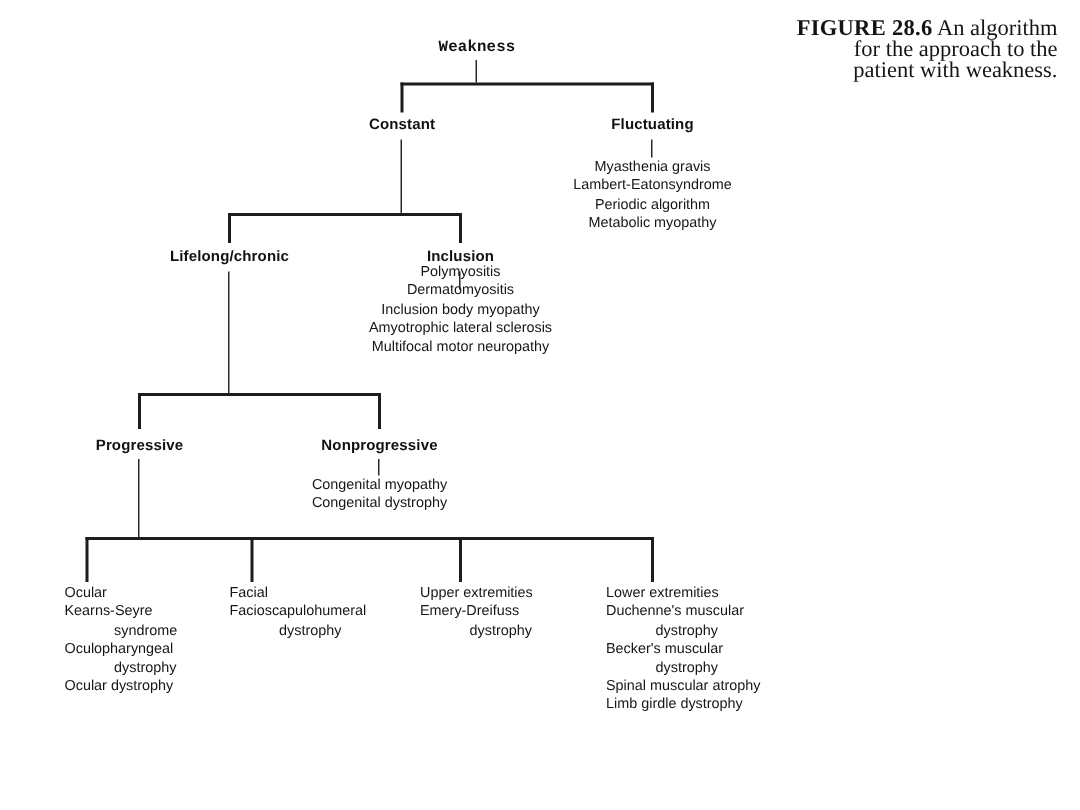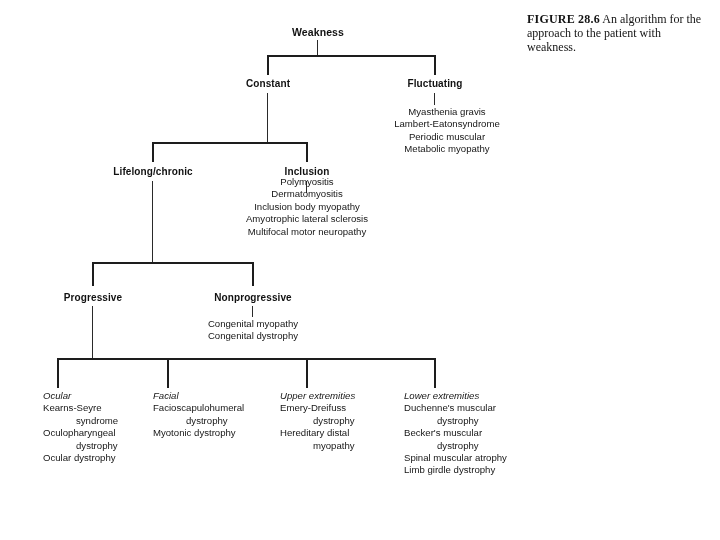--- a/index.html
+++ b/index.html
@@ -17,42 +17,42 @@
     color: #1a1a1a;
   }
 
   
   .caption {
     position: absolute;
     left: 527px;
     top: 12px;
     width: 178px;
     font-family: "Liberation Serif", serif;
-    font-size: 12px;
+    font-size: 15px;
     line-height: 14px;
     color: #141414;
-    text-align: left;
+    text-align: right;
   }
   .caption .cap-label {
     font-weight: bold;
     font-variant: small-caps;
     letter-spacing: .2px;
   }
 
   
   .node {
     position: absolute;
     font-size: 10px;
     font-weight: bold;
     color: #111111;
     white-space: nowrap;
     transform: translateX(-50%);
     letter-spacing: .1px;
   }
-  .node.root { font-size: 10.5px; }
+  .node.root { font-size: 10.5px; font-family: Liberation Mono, monospace; }
 
   
   .list-center {
     position: absolute;
     transform: translateX(-50%);
     text-align: center;
     font-size: 9.6px;
     line-height: 12.4px;
     color: #161616;
     white-space: nowrap;
@@ -60,21 +60,20 @@
 
   
   .col {
     position: absolute;
     font-size: 9.6px;
     line-height: 12.4px;
     color: #161616;
     width: 132px;
   }
   .col .col-head {
-    font-style: italic;
     white-space: nowrap;
   }
   .col .entry {
     padding-left: 11px;
     text-indent: -11px;
   }
   .col .entry .cont { display: block; padding-left: 22px; text-indent: 0; }
 
   
   .vline {
@@ -108,24 +107,24 @@
   <div class="tick" style="left:317px; top:40px; height:15px;"></div>
 
   <div class="hline" style="left:267px; top:55px; width:169px;"></div>
   <div class="vline" style="left:267px; top:55px; height:20px;"></div>
   <div class="vline" style="left:434px; top:55px; height:20px;"></div>
 
   <div class="node" style="left:268px; top:78px;">Constant</div>
   <div class="node" style="left:435px; top:78px;">Fluctuating</div>
 
   <div class="tick" style="left:434px; top:93px; height:12px;"></div>
-  <div class="list-center" style="left:435px; top:106px;margin-left:12px;">
+  <div class="list-center" style="left:435px; top:106px;">
     <div>Myasthenia gravis</div>
     <div>Lambert-Eatonsyndrome</div>
-    <div>Periodic muscular</div>
+    <div>Periodic algorithm</div>
     <div>Metabolic myopathy</div>
   </div>
 
   <div class="tick" style="left:267px; top:93px; height:49px;"></div>
   <div class="hline" style="left:152px; top:142px; width:156px;"></div>
   <div class="vline" style="left:152px; top:142px; height:20px;"></div>
   <div class="vline" style="left:306px; top:142px; height:20px;"></div>
 
   <div class="node" style="left:153px; top:166px;">Lifelong/chronic</div>
   <div class="node" style="left:307px; top:166px;">Inclusion</div>
@@ -174,35 +173,28 @@
       <span>Ocular dystrophy</span>
     </div>
   </div>
 
   <div class="col" style="left:153px; top:390px;">
     <div class="col-head">Facial</div>
     <div class="entry">
       <span>Facioscapulohumeral</span>
       <span class="cont">dystrophy</span>
     </div>
-    <div class="entry">
-      <span>Myotonic dystrophy</span>
-    </div>
   </div>
 
   <div class="col" style="left:280px; top:390px;">
     <div class="col-head">Upper extremities</div>
     <div class="entry">
       <span>Emery-Dreifuss</span>
       <span class="cont">dystrophy</span>
     </div>
-    <div class="entry">
-      <span>Hereditary distal</span>
-      <span class="cont">myopathy</span>
-    </div>
   </div>
 
   <div class="col" style="left:404px; top:390px; width:140px;">
     <div class="col-head">Lower extremities</div>
     <div class="entry">
       <span>Duchenne's muscular</span>
       <span class="cont">dystrophy</span>
     </div>
     <div class="entry">
       <span>Becker's muscular</span>

